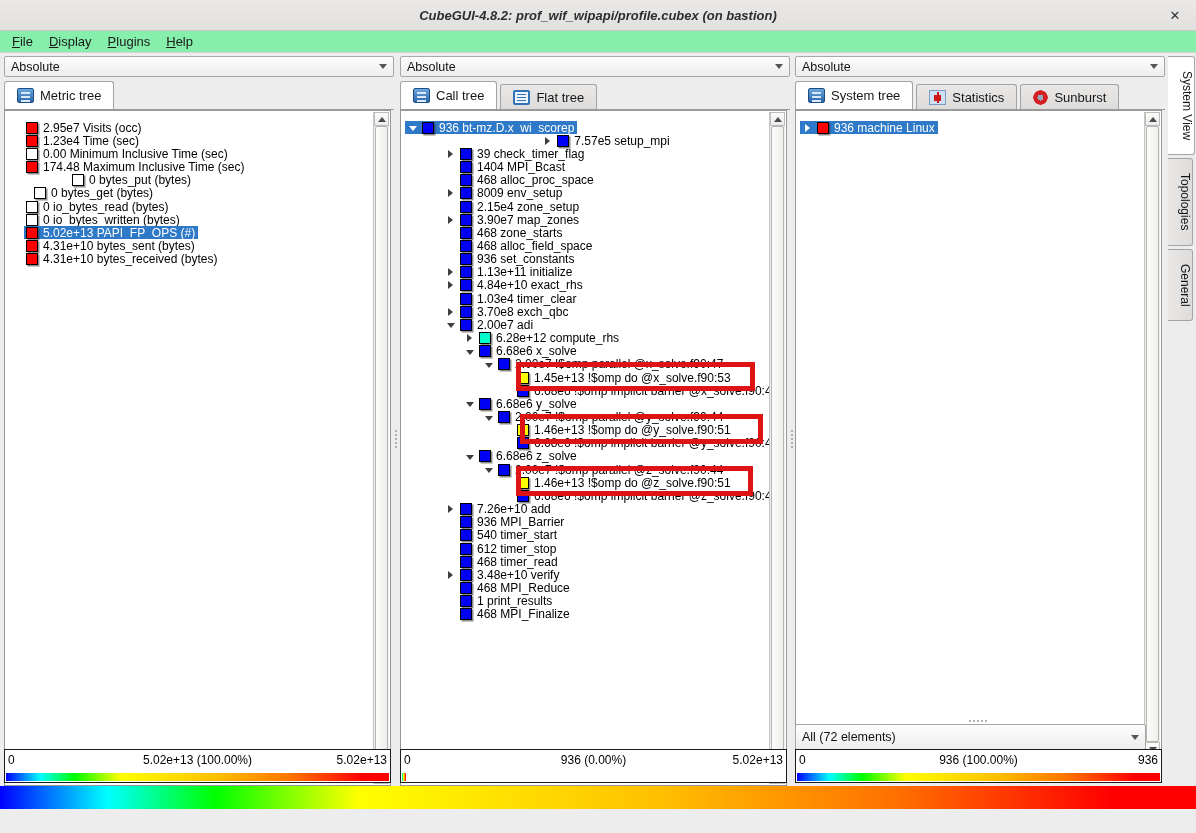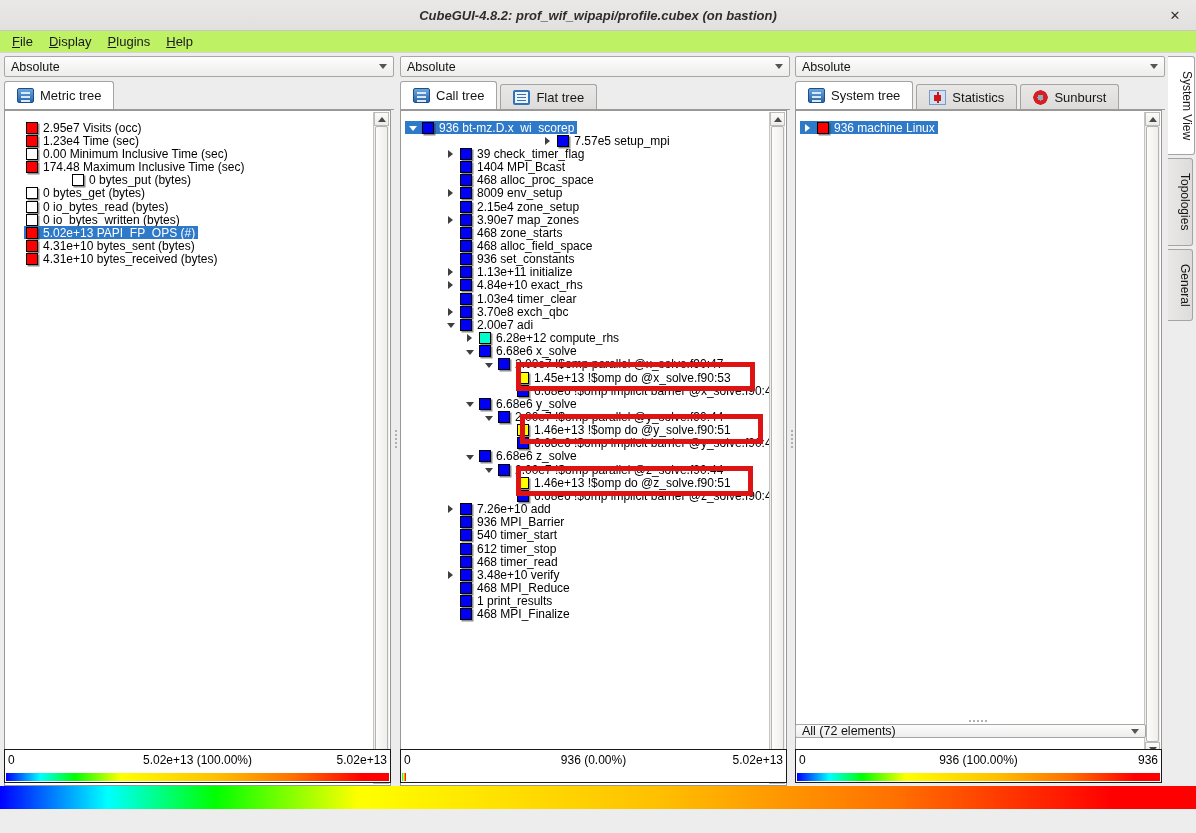--- a/index.html
+++ b/index.html
@@ -7,21 +7,21 @@
 
   
   #titlebar{position:absolute;left:0;top:0;width:1196px;height:30px;
     background:linear-gradient(#ebe9e8,#e2e0df);border-bottom:1px solid #c8c6c4;
     display:flex;align-items:center;justify-content:center;}
   #title{font-size:13px;font-weight:bold;color:#2d2d2d;font-style:italic;}
   #close-btn{position:absolute;right:12px;top:6px;width:18px;height:18px;
     display:flex;align-items:center;justify-content:center;font-size:13px;color:#333;cursor:pointer;}
 
   
-  #menubar{position:absolute;left:0;top:31px;width:1196px;height:22px;background:#bef264;
+  #menubar{position:absolute;left:0;top:31px;width:1196px;height:22px;background:#86efac;
     border-bottom:1px solid #d7d5d3;display:flex;align-items:center;padding-left:4px;box-sizing:border-box;}
   .menu-item{font-size:13px;color:#1a1a1a;padding:2px 8px;}
   .menu-item u{text-decoration:underline;}
 
   
   .panel{position:absolute;top:56px;}
   #panel-metric{left:4px;width:390px;}
   #panel-call{left:400px;width:390px;}
   #panel-system{left:795px;width:370px;}
 
@@ -91,21 +91,21 @@
 
   
   .footer{position:absolute;left:0;right:3px;top:693px;height:34px;background:#fff;border:1px solid #1a1a1a;
     box-sizing:border-box;font-size:12px;color:#000;}
   .f-min{position:absolute;left:3px;top:3px;}
   .f-center{position:absolute;left:0;right:0;top:3px;text-align:center;}
   .f-max{position:absolute;right:3px;top:3px;}
   .f-strip{position:absolute;left:1px;right:1px;bottom:1px;height:8px;background:#fff;}
   .f-fill{height:100%;background:linear-gradient(90deg,#0000ff 0%,#00ffff 9%,#00ff00 18%,#ffff00 30%,#ffc000 55%,#ff7000 75%,#ff0000 93%);}
 
-  #sys-filter{position:absolute;left:0;right:19px;top:668px;height:14px;background:linear-gradient(#fdfdfd,#ededec);
+  #sys-filter{position:absolute;left:0;right:19px;top:668px;height:26px;background:linear-gradient(#fdfdfd,#ededec);
     border:1px solid #a8a7a5;border-radius:2px;display:flex;align-items:center;font-size:12.5px;color:#111;
     padding:0 6px;box-sizing:border-box;}
 
   
   .splitter-dots-v{position:absolute;width:2px;height:2px;background:#9a9a9a;border-radius:50%;
     box-shadow:0 4px 0 #9a9a9a,0 8px 0 #9a9a9a,0 12px 0 #9a9a9a,0 16px 0 #9a9a9a;}
   .splitter-dots-h{position:absolute;width:2px;height:2px;background:#9a9a9a;border-radius:50%;
     box-shadow:4px 0 0 #9a9a9a,8px 0 0 #9a9a9a,12px 0 0 #9a9a9a,16px 0 0 #9a9a9a;}
 
   
@@ -182,21 +182,21 @@
               <span class="row-label">174.48 Maximum Inclusive Time (sec)</span>
             </span>
           </div>
           <div class="tree-row" style="padding-left: 4px; gap: 46px;">
             <span class="arrow none"></span>
             <span class="row-wrap">
               <span class="vbox" style="background: rgb(255, 255, 255);"></span>
               <span class="row-label">0 bytes_put (bytes)</span>
             </span>
           </div>
-          <div class="tree-row" style="padding-left: 4px;">
+          <div class="tree-row" style="padding-left: 4px; margin-left: 8px;">
             <span class="arrow none"></span>
             <span class="row-wrap">
               <span class="vbox" style="background: rgb(255, 255, 255);"></span>
               <span class="row-label">0 bytes_get (bytes)</span>
             </span>
           </div>
           <div class="tree-row" style="padding-left: 4px;">
             <span class="arrow none"></span>
             <span class="row-wrap">
               <span class="vbox" style="background: rgb(255, 255, 255);"></span>

